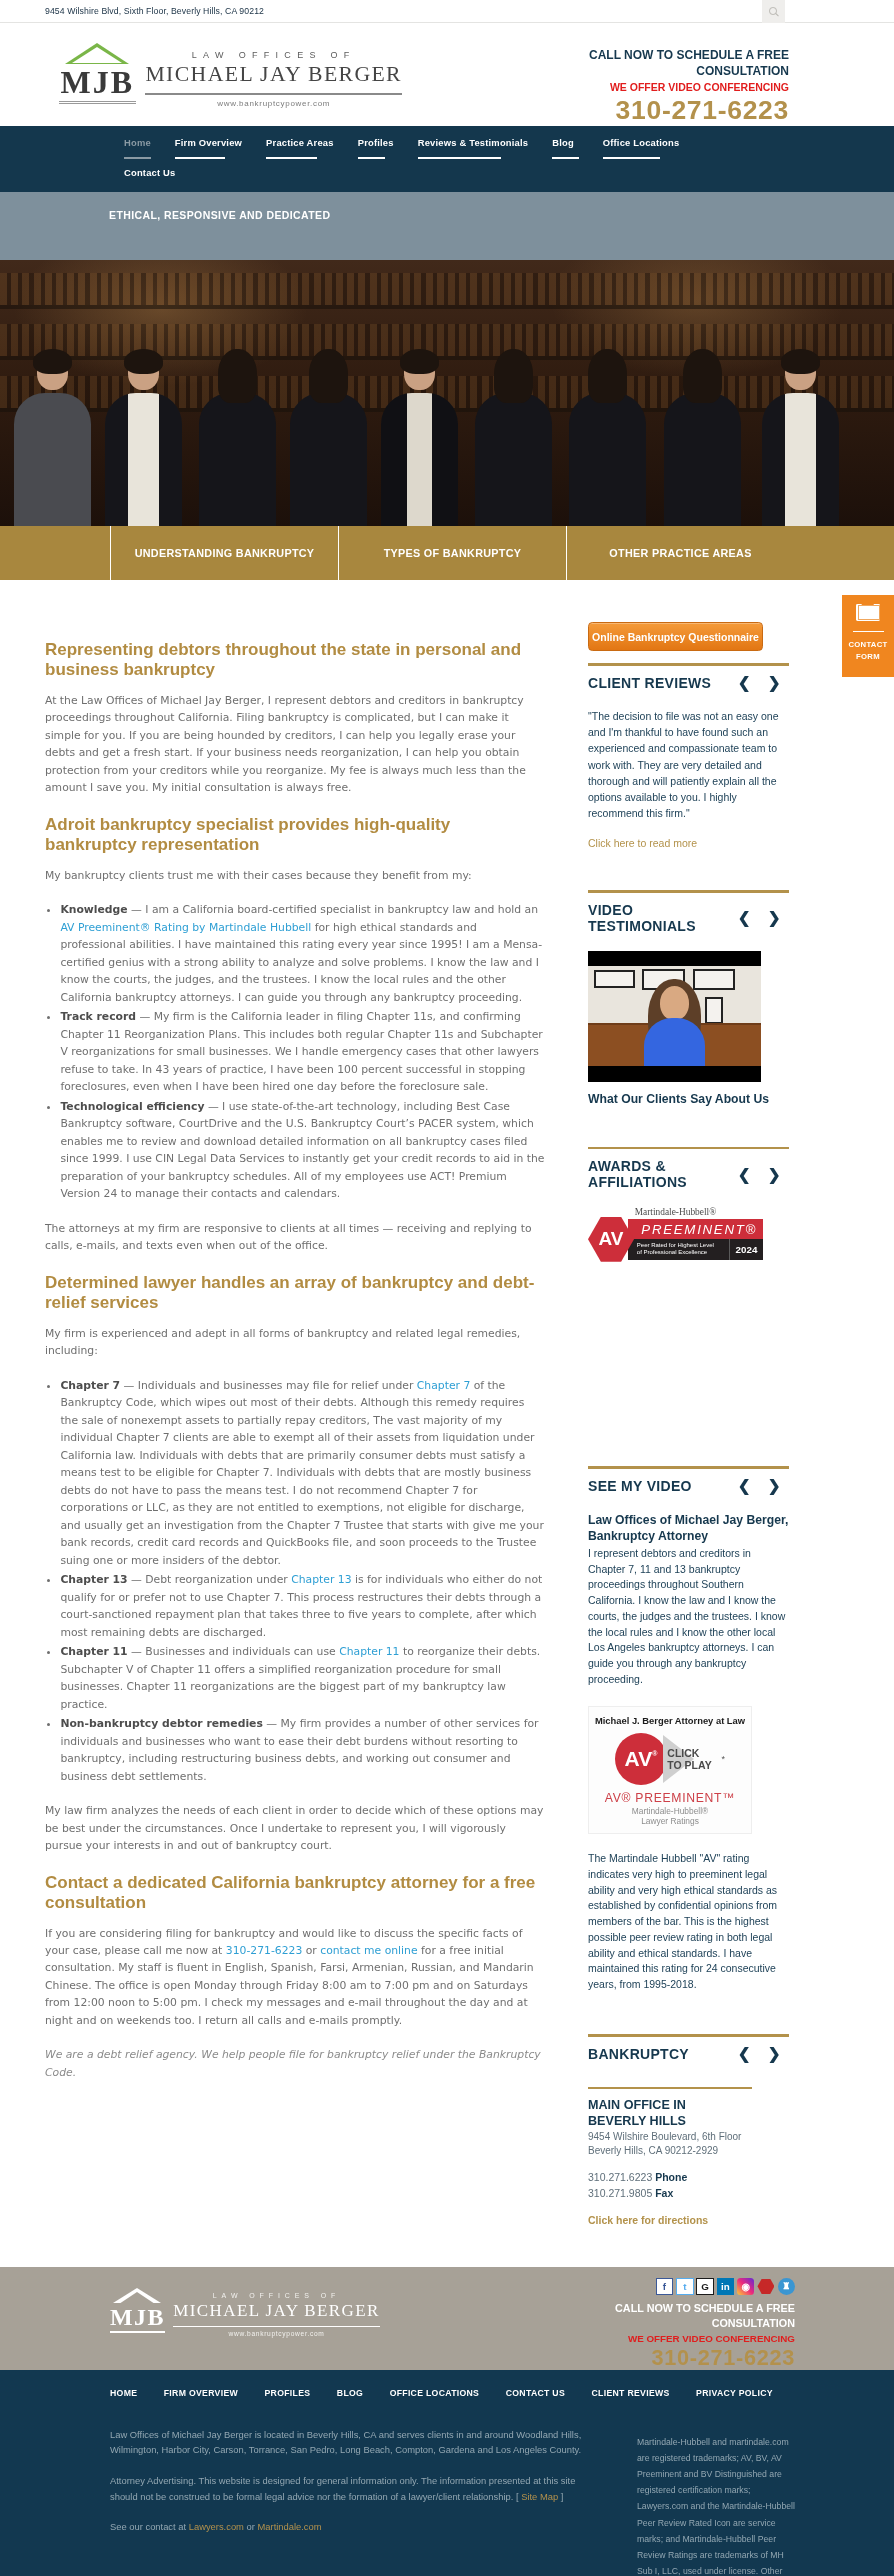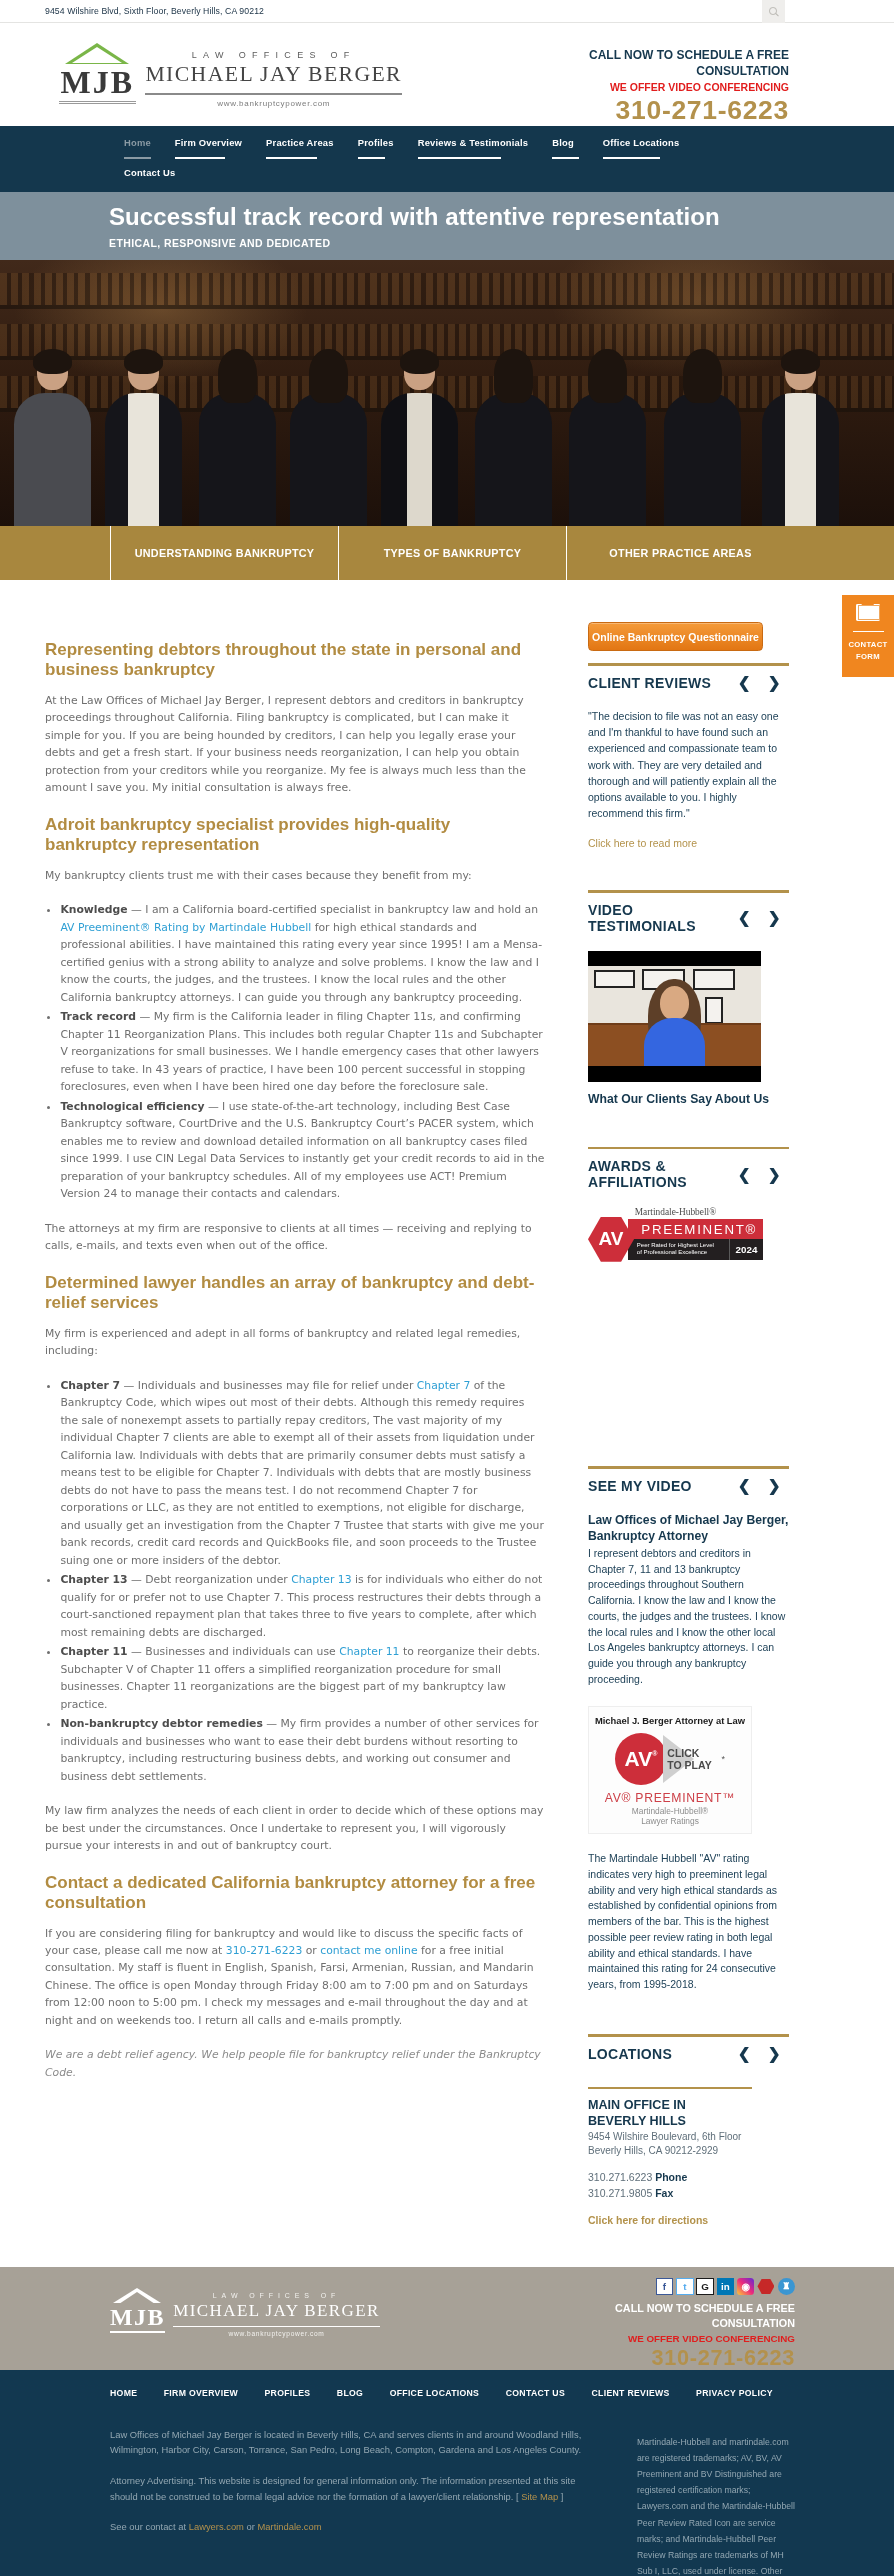--- a/index.html
+++ b/index.html
@@ -137,21 +137,21 @@
   .vt-caption { color:#16384e; font-weight:bold; font-size:12.2px; }
 
   .mh-badge { width:175px; }
   .mh-brand { text-align:center; color:#4c4c4c; font-family:"Liberation Serif", serif; font-size:9.4px; margin-bottom:1.4px; }
   .mh-row { display:flex; height:41px; }
   .mh-hex { width:46px; background:#cd2e3a; clip-path:polygon(28% 0,72% 0,100% 50%,72% 100%,28% 100%,0 50%);
             color:#fff; font-size:19px; font-weight:bold; display:flex; align-items:center; justify-content:center;
             z-index:2; height:45px; margin-top:-2.1px; }
   .mh-right { flex:1; margin-left:-5.6px; display:flex; flex-direction:column; }
   .mh-preem { background:#cd2e3a; color:#fff; font-size:13.3px; letter-spacing:1.7px; text-align:center;
-              padding:2.8px 0 2.1px 7px; }
+              padding:2.8px 0 2.1px 7px;font-style:italic; }
   .mh-bottom { background:#231f20; flex:1; display:flex; }
   .mh-tag { color:#fff; font-size:6px; line-height:1.25; padding:2.8px 2.8px 2.8px 8.4px; flex:1; }
   .mh-year { background:#231f20; border-left:0.7px solid #5a5a5a; color:#fff; font-weight:bold; font-size:9.8px;
              display:flex; align-items:center; padding:0 5.6px; }
 
   .sv-title { color:#16384e; font-weight:bold; font-size:12.2px; line-height:1.35; margin-bottom:1.4px; }
   .sv-desc { color:#1f4258; font-size:10.5px; line-height:1.5; margin-bottom:18px; }
   .av-card { width:164px; background:#fdfdfd; border:0.7px solid #eee; padding:8.4px 5.6px 7px; margin-bottom:17px; }
   .avc-head { color:#1b1b1b; font-weight:bold; font-size:9.4px; text-align:center; margin-bottom:7px; }
   .avc-row { display:flex; align-items:center; justify-content:center; margin-bottom:5.6px; }
@@ -275,21 +275,20 @@
       </div>
     </div>
     <div class="nav-row">
       <div class="nav-item nobar">
         <span class="nav-label">Contact Us</span>
       </div>
     </div>
   </div>
 
   <div class="hero-band">
-    <div class="hero-title">Successful track record with attentive representation</div>
     <div class="hero-sub">ETHICAL, RESPONSIVE AND DEDICATED</div>
   </div>
 
   <div class="hero-photo">
     <div class="shelf s1"></div>
     <div class="shelf s2"></div>
     <div class="shelf s3"></div>
     <div class="person gray-suit" style="left:14px;">
         <div class="head">
           <div class="hair"></div>
@@ -506,21 +505,21 @@
             <span>Martindale-Hubbell®</span><br>
             <span>Lawyer Ratings</span>
           </div>
         </div>
         <p class="sv-rating">The Martindale Hubbell "AV" rating indicates very high to preeminent legal ability and very high ethical standards as established by confidential opinions from members of the bar. This is the highest possible peer review rating in both legal ability and ethical standards. I have maintained this rating for 24 consecutive years, from 1995-2018.</p>
       </div>
 
       <div class="sb-section">
         <div class="sb-divider"></div>
         <div class="sb-head">
-          <span class="sb-title">LOCATIONS</span>
+          <span class="sb-title">BANKRUPTCY</span>
           <span class="sb-arrows">
             <span class="sb-arrow">❮</span>
             <span class="sb-arrow">❯</span>
           </span>
         </div>
         <div class="loc-inner-divider"></div>
         <div class="loc-office">MAIN OFFICE IN BEVERLY HILLS</div>
         <p class="loc-addr">
           <span>9454 Wilshire Boulevard, 6th Floor</span><br>
           <span>Beverly Hills, CA 90212-2929</span>

